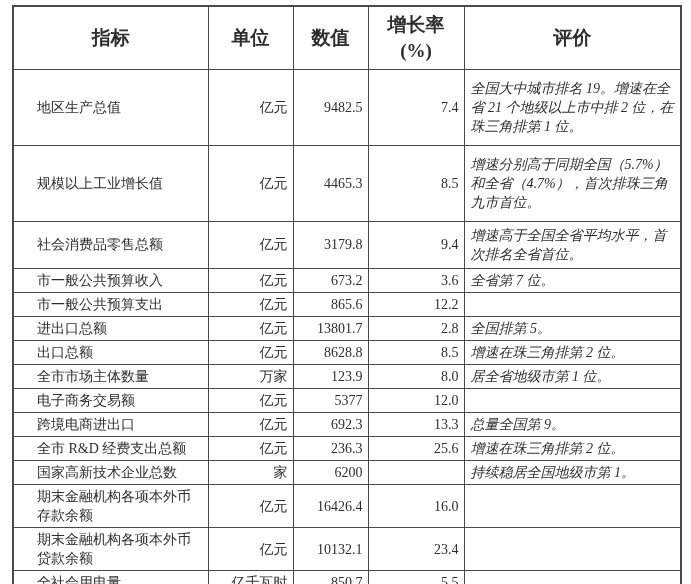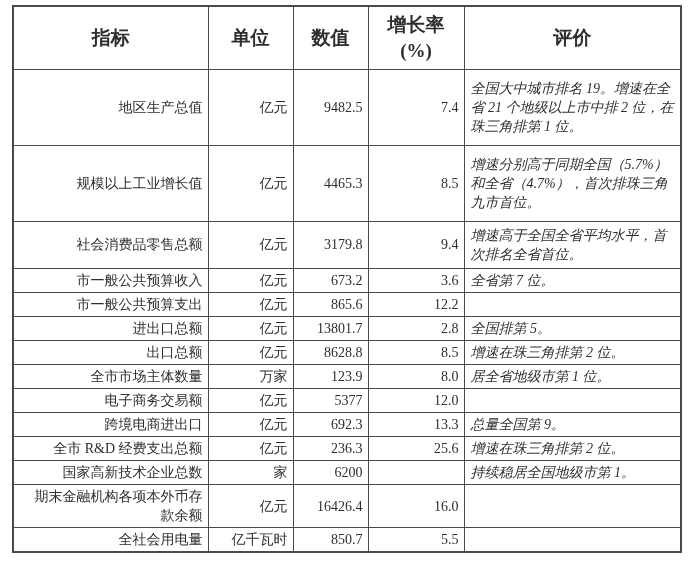--- a/index.html
+++ b/index.html
@@ -29,21 +29,21 @@
     overflow:hidden;
     word-break:break-all;
   }
   th{
     font-weight:bold;
     text-align:center;
     padding:5px 2px;
     font-size:19px;
   }
   td.cell-center{text-align:right;}
-  td.cell-left{text-align:right;padding-left:14px;}
+  td.cell-left{text-align:left;padding-left:23px;}
   td.eval{text-align:left;padding-left:6px;padding-right:4px;font-style:italic;}
   tr.tall-3 td{padding-top:9px;padding-bottom:9px;}
   tr.tall-2 td{padding-top:4px;padding-bottom:4px;}
 </style>
 </head>
 <body>
 
 <div class="page">
   <table>
     <colgroup>
@@ -148,20 +148,27 @@
           <td class="eval">持续稳居全国地级市第 1。</td>
         </tr>
         <tr>
           <td class="cell-left">期末金融机构各项本外币存款余额</td>
           <td class="cell-center">亿元</td>
           <td class="cell-center">16426.4</td>
           <td class="cell-center">16.0</td>
           <td class="eval"></td>
         </tr>
         <tr>
+          <td class="cell-left">期末金融机构各项本外币贷款余额</td>
+          <td class="cell-center">亿元</td>
+          <td class="cell-center">10132.1</td>
+          <td class="cell-center">23.4</td>
+          <td class="eval"></td>
+        </tr>
+        <tr>
           <td class="cell-left">全社会用电量</td>
           <td class="cell-center">亿千瓦时</td>
           <td class="cell-center">850.7</td>
           <td class="cell-center">5.5</td>
           <td class="eval"></td>
         </tr>
       </tbody>
   </table>
 </div>
 

